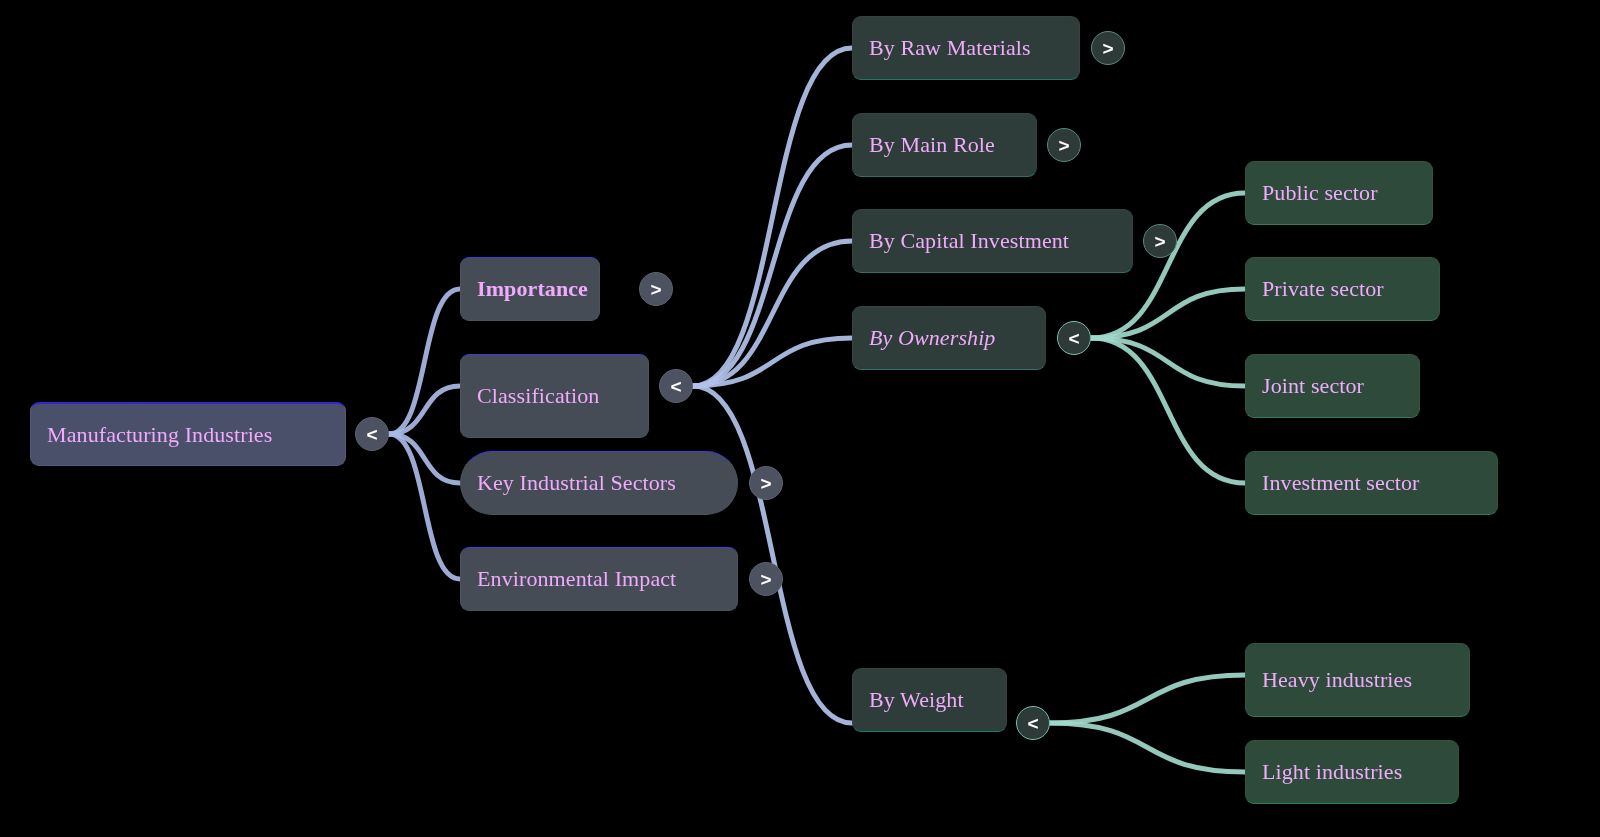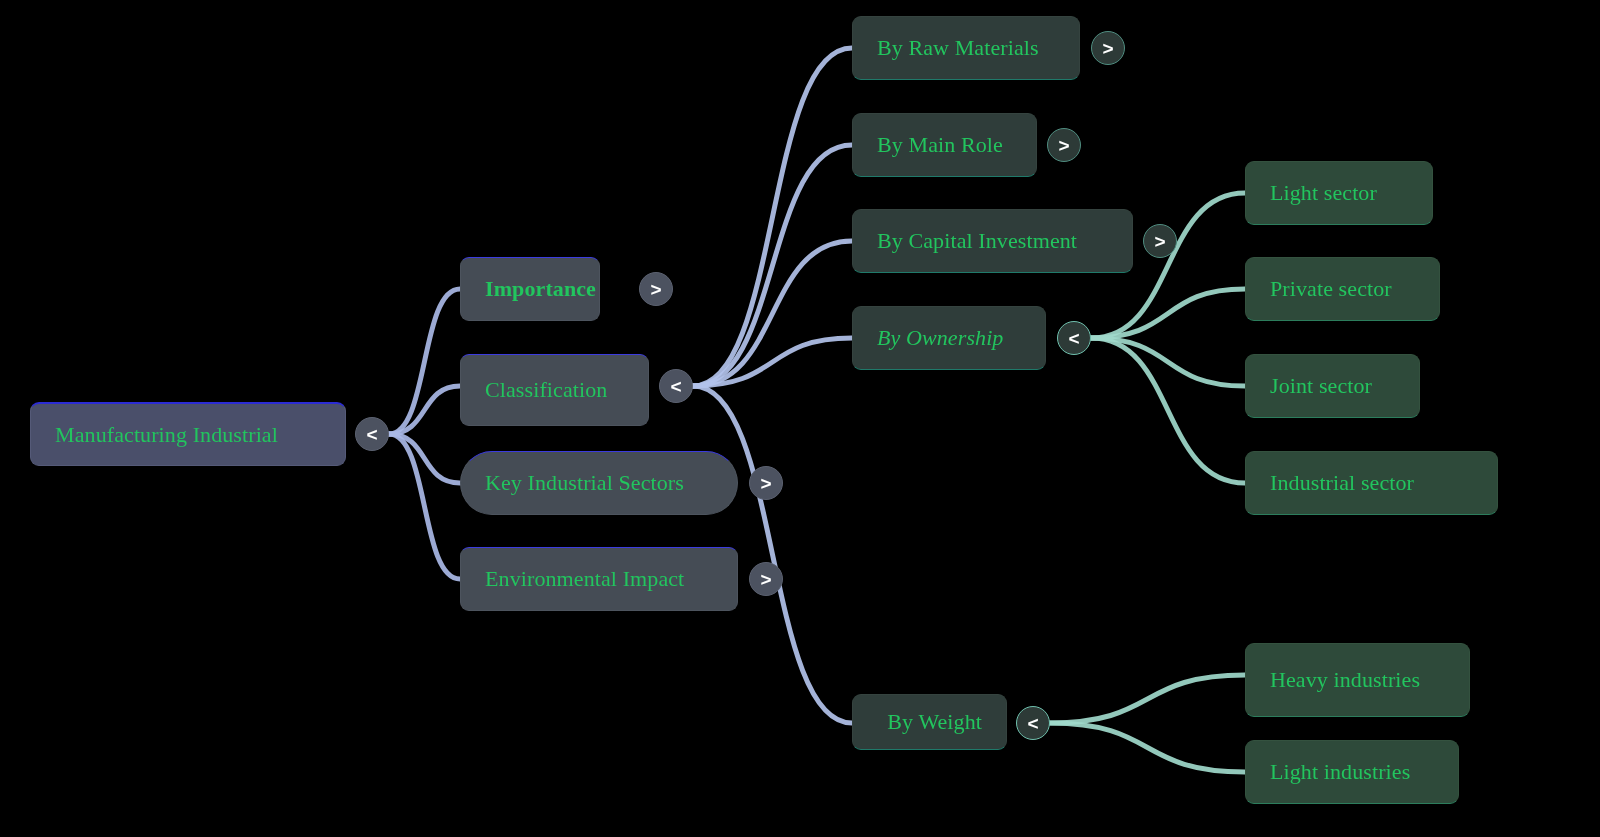--- a/index.html
+++ b/index.html
@@ -21,23 +21,23 @@
     position: absolute;
     left: 0; top: 0;
     width: 1600px; height: 837px;
     pointer-events: none;
   }
   .node {
     position: absolute;
     display: flex;
     align-items: center;
     border-radius: 9px;
-    color: #22c55e;
+    color: #f0abfc;
     white-space: nowrap;
-    padding: 0 24px;
+    padding: 0 16px;
     letter-spacing: 0.1px;
   }
   .node .label {
     display: block;
     line-height: 1;
   }
   
   .lvl0 {
     background: #4a4f6a;
     border: 1px solid #555a78;
@@ -108,60 +108,60 @@
       <path d="M693,386 C780.45,386 764.55,338 852,338" fill="none" stroke="#b2c2ea" stroke-width="5" stroke-linecap="round" opacity="0.92"></path>
       <path d="M693,386 C780.45,386 764.55,723 852,723" fill="none" stroke="#b2c2ea" stroke-width="5" stroke-linecap="round" opacity="0.92"></path>
       <path d="M1091,338 C1175.7,338 1160.3,193 1245,193" fill="none" stroke="#9fd9cb" stroke-width="5" stroke-linecap="round" opacity="0.92"></path>
       <path d="M1091,338 C1175.7,338 1160.3,289 1245,289" fill="none" stroke="#9fd9cb" stroke-width="5" stroke-linecap="round" opacity="0.92"></path>
       <path d="M1091,338 C1175.7,338 1160.3,386 1245,386" fill="none" stroke="#9fd9cb" stroke-width="5" stroke-linecap="round" opacity="0.92"></path>
       <path d="M1091,338 C1175.7,338 1160.3,483 1245,483" fill="none" stroke="#9fd9cb" stroke-width="5" stroke-linecap="round" opacity="0.92"></path>
       <path d="M1050,723 C1157.25,723 1137.75,675 1245,675" fill="none" stroke="#9fd9cb" stroke-width="5" stroke-linecap="round" opacity="0.92"></path>
       <path d="M1050,723 C1157.25,723 1137.75,772 1245,772" fill="none" stroke="#9fd9cb" stroke-width="5" stroke-linecap="round" opacity="0.92"></path>
     </svg>
 <div class="node lvl0" style="left: 30px; top: 402px; width: 316px; height: 64px;">
-      <span class="label">Manufacturing Industrial</span>
+      <span class="label">Manufacturing Industries</span>
     </div>
     <div class="node lvl1" style="left: 460px; top: 257px; width: 140px; height: 64px; font-weight: bold;">
       <span class="label">Importance</span>
     </div>
-    <div class="node lvl1" style="left: 460px; top: 354px; width: 189px; height: 72px;">
+    <div class="node lvl1" style="left: 460px; top: 354px; width: 189px; height: 84px;">
       <span class="label">Classification</span>
     </div>
     <div class="node lvl1" style="left: 460px; top: 451px; width: 278px; height: 64px; border-radius: 32px;">
       <span class="label">Key Industrial Sectors</span>
     </div>
     <div class="node lvl1" style="left: 460px; top: 547px; width: 278px; height: 64px;">
       <span class="label">Environmental Impact</span>
     </div>
     <div class="node lvl2" style="left: 852px; top: 16px; width: 228px; height: 64px;">
       <span class="label">By Raw Materials</span>
     </div>
     <div class="node lvl2" style="left: 852px; top: 113px; width: 185px; height: 64px;">
       <span class="label">By Main Role</span>
     </div>
     <div class="node lvl2" style="left: 852px; top: 209px; width: 281px; height: 64px;">
       <span class="label">By Capital Investment</span>
     </div>
     <div class="node lvl2" style="left: 852px; top: 306px; width: 194px; height: 64px; font-style: italic;">
       <span class="label">By Ownership</span>
     </div>
-    <div class="node lvl2" style="left: 852px; top: 694px; width: 155px; height: 56px; justify-content: flex-end;">
+    <div class="node lvl2" style="left: 852px; top: 668px; width: 155px; height: 64px;">
       <span class="label">By Weight</span>
     </div>
     <div class="node lvl3" style="left: 1245px; top: 161px; width: 188px; height: 64px;">
-      <span class="label">Light sector</span>
+      <span class="label">Public sector</span>
     </div>
     <div class="node lvl3" style="left: 1245px; top: 257px; width: 195px; height: 64px;">
       <span class="label">Private sector</span>
     </div>
     <div class="node lvl3" style="left: 1245px; top: 354px; width: 175px; height: 64px;">
       <span class="label">Joint sector</span>
     </div>
     <div class="node lvl3" style="left: 1245px; top: 451px; width: 253px; height: 64px;">
-      <span class="label">Industrial sector</span>
+      <span class="label">Investment sector</span>
     </div>
     <div class="node lvl3" style="left: 1245px; top: 643px; width: 225px; height: 74px;">
       <span class="label">Heavy industries</span>
     </div>
     <div class="node lvl3" style="left: 1245px; top: 740px; width: 214px; height: 64px;">
       <span class="label">Light industries</span>
     </div>
     <div class="toggle blue" style="left: 355px; top: 417px;">&lt;</div>
     <div class="toggle blue" style="left: 639px; top: 272px;">&gt;</div>
     <div class="toggle blue" style="left: 659px; top: 369px;">&lt;</div>

